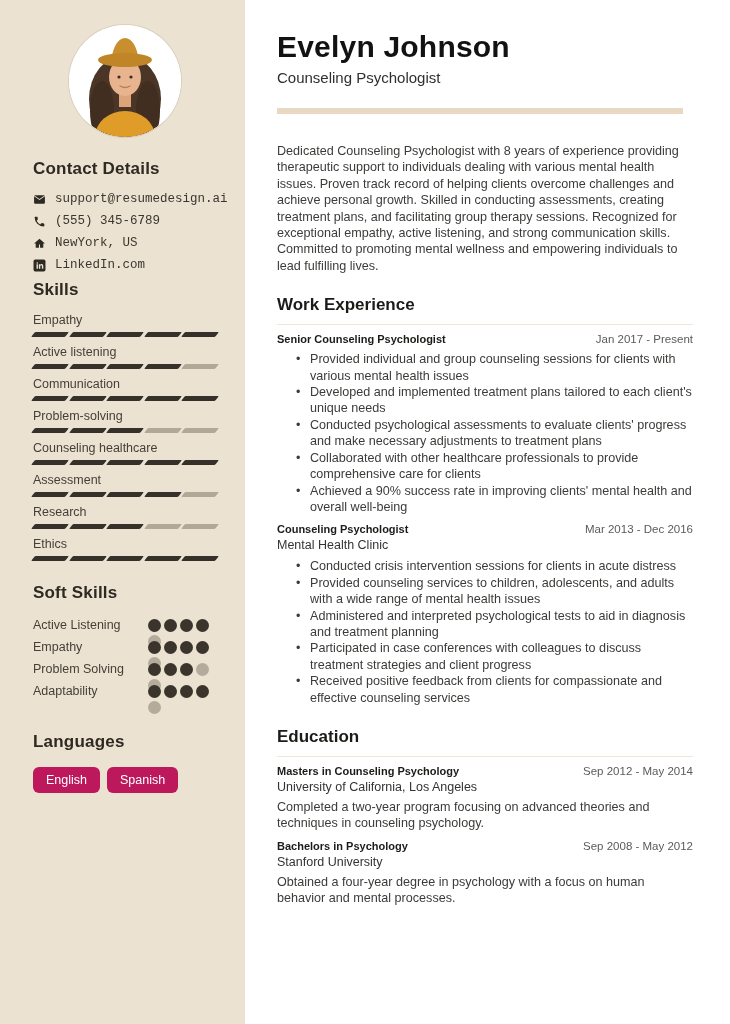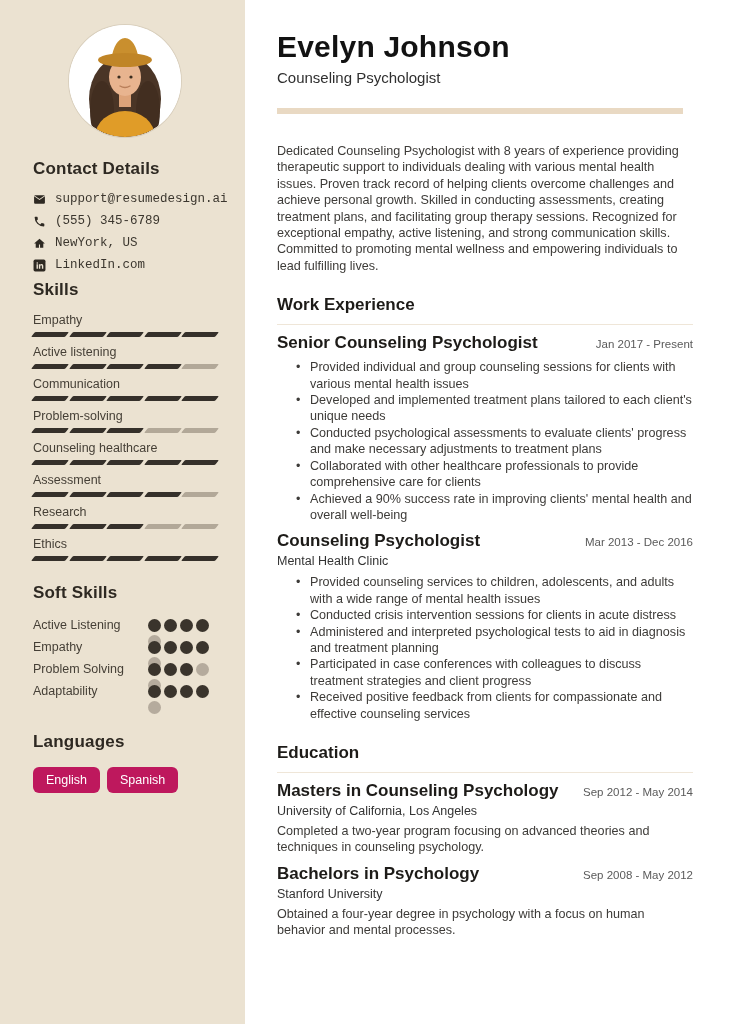--- a/index.html
+++ b/index.html
@@ -45,21 +45,21 @@
   .job-title-sub { font-size:15px; color:#2f2f2f; margin-top:5px; }
   .name-divider { height:6px; background:#e9d9c3; margin-top:22px; width:calc(100% - 10px); }
   .summary { margin-top:29px; font-size:12.6px; line-height:16.4px; color:#3d3b38; }
 
   .section { margin-top:21px; }
   .section-heading { font-size:17px; font-weight:700; color:#1d1b18; }
   .section-rule { border:none; border-top:1px solid #efe6d8; margin-top:9px; }
 
   .job { margin-top:8px; }
   .job-head { display:flex; justify-content:space-between; align-items:baseline; }
-  .job-title { font-size:17px; font-weight:700; color:#1d1b18; }
+  .job-title { font-size:11px; font-weight:700; color:#1d1b18; }
   .job-date { font-size:11.5px; color:#5a5a5a; white-space:nowrap; }
   .job-company { font-size:12.5px; color:#333; margin-top:3px; }
   ul.bullets { list-style:none; margin-top:6px; }
   ul.bullets li { position:relative; padding-left:33px; font-size:12.6px; line-height:16.4px; color:#3d3b38; }
   ul.bullets li::before { content:"•"; position:absolute; left:19px; top:0; color:#3d3b38; }
 
   .edu { margin-top:8px; }
   .edu-desc { margin-top:5px; font-size:12.6px; line-height:16.4px; color:#3d3b38; }
 </style>
 </head>
@@ -291,22 +291,22 @@
               <li>Achieved a 90% success rate in improving clients' mental health and overall well-being</li>
             </ul>
           </div>
           <div class="job">
             <div class="job-head">
               <div class="job-title">Counseling Psychologist</div>
               <div class="job-date">Mar 2013 - Dec 2016</div>
             </div>
             <div class="job-company">Mental Health Clinic</div>
             <ul class="bullets">
+              <li>Conducted crisis intervention sessions for clients in acute distress</li>
               <li>Provided counseling services to children, adolescents, and adults with a wide range of mental health issues</li>
-              <li>Conducted crisis intervention sessions for clients in acute distress</li>
               <li>Administered and interpreted psychological tests to aid in diagnosis and treatment planning</li>
               <li>Participated in case conferences with colleagues to discuss treatment strategies and client progress</li>
               <li>Received positive feedback from clients for compassionate and effective counseling services</li>
             </ul>
           </div>
         </div>
     </section>
 
     <section class="section">
       <h2 class="section-heading">Education</h2>

